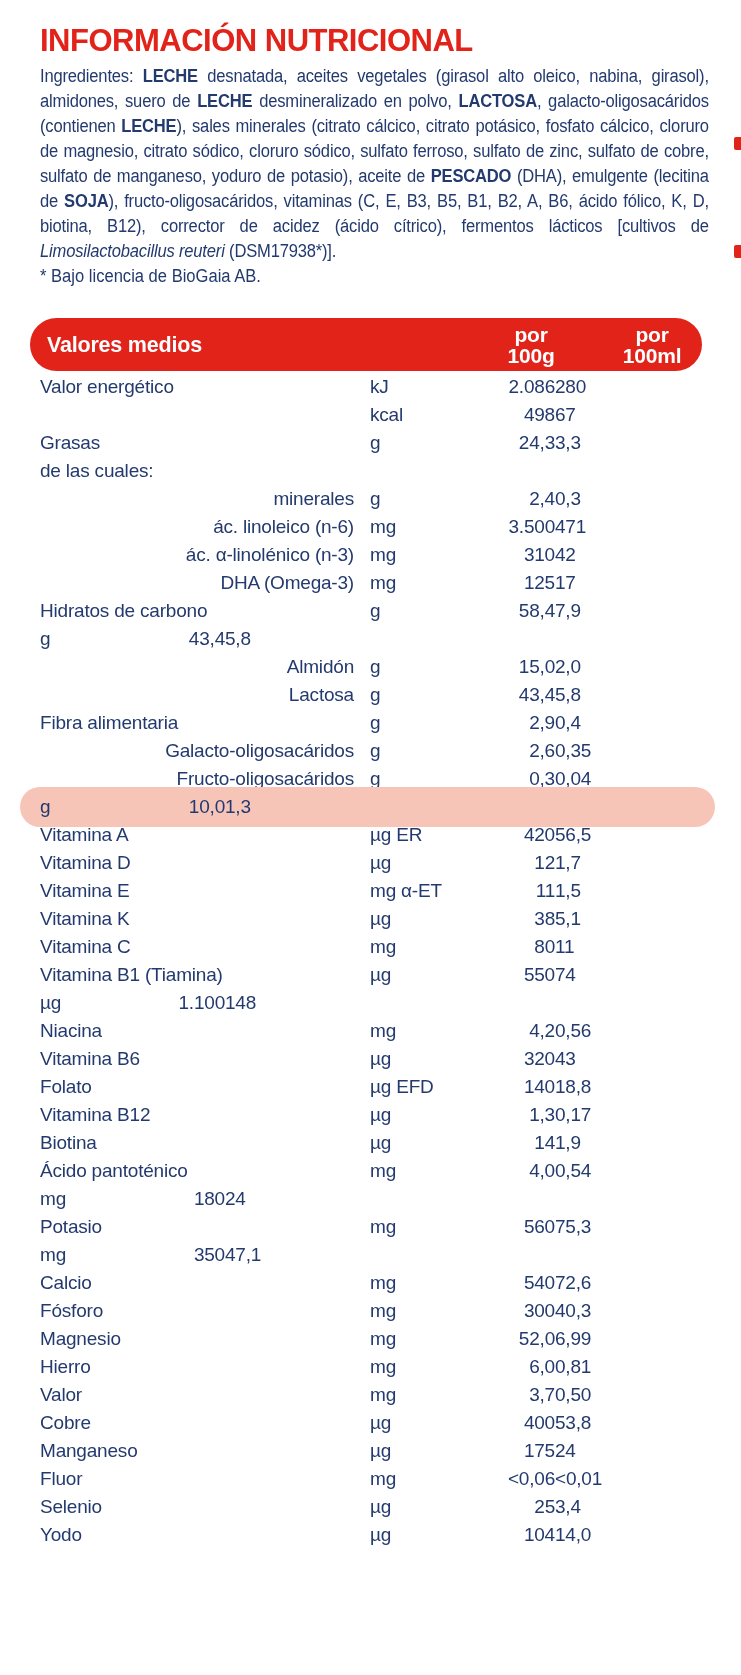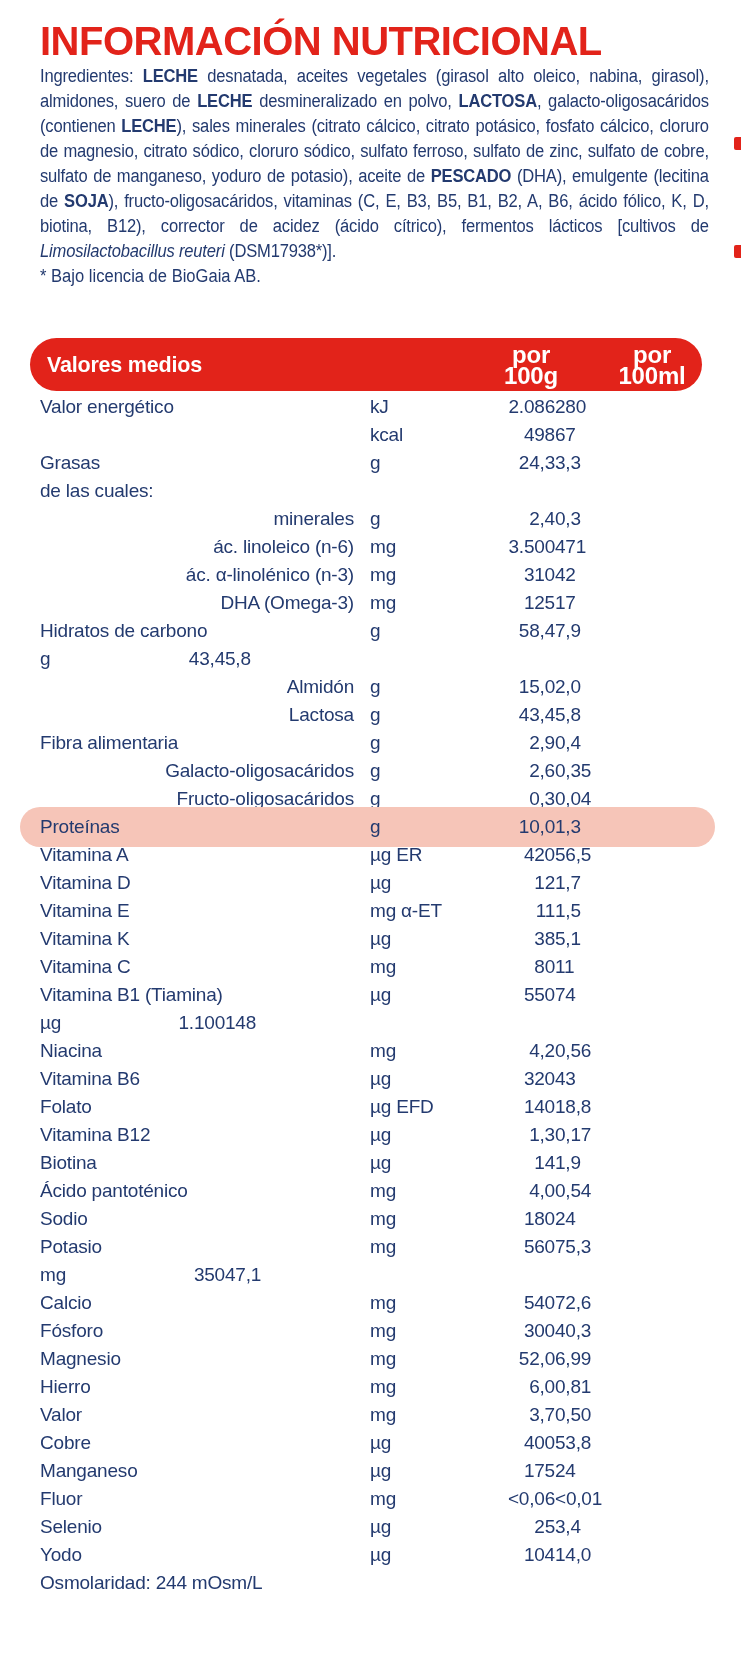--- a/index.html
+++ b/index.html
@@ -7,58 +7,58 @@
     position:relative;
     width:741px; height:1675px;
     margin:0 auto;
     background:var(--background,#fff);
     font-family:"Liberation Sans", sans-serif;
     color:var(--text_navy,#233a6f);
     overflow:hidden;
   }
   .title {
     margin:0; padding:22px 0 0 40px;
-    font-size:40px; line-height:38px; font-weight:800;
+    font-size:31px; line-height:38px; font-weight:800;
     letter-spacing:-0.5px;
     color:var(--accent_red,#e2231a);
   }
   .ing-wrap {
     margin:4px 0 0 40px;
     width:727px;
     transform:scaleX(0.92);
     transform-origin:0 0;
   }
   .ingredients {
     margin:0;
     font-size:18px; line-height:25px;
     text-align:justify;
     letter-spacing:-0.2px;
     font-weight:500;
   }
   .ingredients b { font-weight:800; }
   .license { margin:0; font-size:18px; line-height:25px; font-weight:500; }
 
-  .lower { position:absolute; left:0; top:318px; width:702px;margin-top:20px; }
+  .lower { position:absolute; left:0; top:318px; width:702px; }
 
   .header-bar {
     position:relative;
     margin-left:30px;
     width:672px; height:53px;
     border-radius:27px;
     background:var(--accent_red,#e2231a);
   }
   .vm-label {
     position:absolute; left:17px; top:50%; transform:translateY(-50%);
     color:var(--header_text,#fff); font-weight:700; font-size:21.5px; letter-spacing:-0.2px;
   }
   .hcol {
     position:absolute; top:50%; transform:translate(-50%,-50%);
     text-align:center; white-space:pre-line;
     color:var(--header_text,#fff); font-weight:700;
-    font-size:24px; line-height:21px; letter-spacing:-0.2px;
+    font-size:21px; line-height:21px; letter-spacing:-0.2px;
   }
   .hcol1 { left:501px; }
   .hcol2 { left:622px; }
 
   .rows { margin-left:40px; width:620px; margin-top:2px; }
   .row {
     display:flex; align-items:center;
     height:28px; font-size:19px; letter-spacing:-0.2px; font-weight:500;
     position:relative;
   }
@@ -233,24 +233,20 @@
         <div class="row">
           <div class="c-label">
             <span class="main"></span>
             <span class="sub">Fructo-oligosacáridos</span>
           </div>
           <div class="c-unit">g</div>
           <div class="c-v1">0,3</div>
           <div class="c-v2">0,04</div>
         </div>
         <div class="row hl">
-          <div class="c-label">
-            <span class="main">Proteínas</span>
-            <span class="sub"></span>
-          </div>
           <div class="c-unit">g</div>
           <div class="c-v1">10,0</div>
           <div class="c-v2">1,3</div>
         </div>
         <div class="row">
           <div class="c-label">
             <span class="main">Vitamina A</span>
             <span class="sub"></span>
           </div>
           <div class="c-unit">µg ER</div>
@@ -355,24 +351,20 @@
         <div class="row">
           <div class="c-label">
             <span class="main">Ácido pantoténico</span>
             <span class="sub"></span>
           </div>
           <div class="c-unit">mg</div>
           <div class="c-v1">4,0</div>
           <div class="c-v2">0,54</div>
         </div>
         <div class="row">
-          <div class="c-label">
-            <span class="main">Sodio</span>
-            <span class="sub"></span>
-          </div>
           <div class="c-unit">mg</div>
           <div class="c-v1">180</div>
           <div class="c-v2">24</div>
         </div>
         <div class="row">
           <div class="c-label">
             <span class="main">Potasio</span>
             <span class="sub"></span>
           </div>
           <div class="c-unit">mg</div>
@@ -469,19 +461,18 @@
           <div class="c-label">
             <span class="main">Yodo</span>
             <span class="sub"></span>
           </div>
           <div class="c-unit">µg</div>
           <div class="c-v1">104</div>
           <div class="c-v2">14,0</div>
         </div>
       </div>
 
-    <div class="osmo">Osmolaridad: 244 mOsm/L</div>
 
   </div>
 
   <div class="print-mark pm1"></div>
   <div class="print-mark pm2"></div>
 </div>
 
 </body></html>

